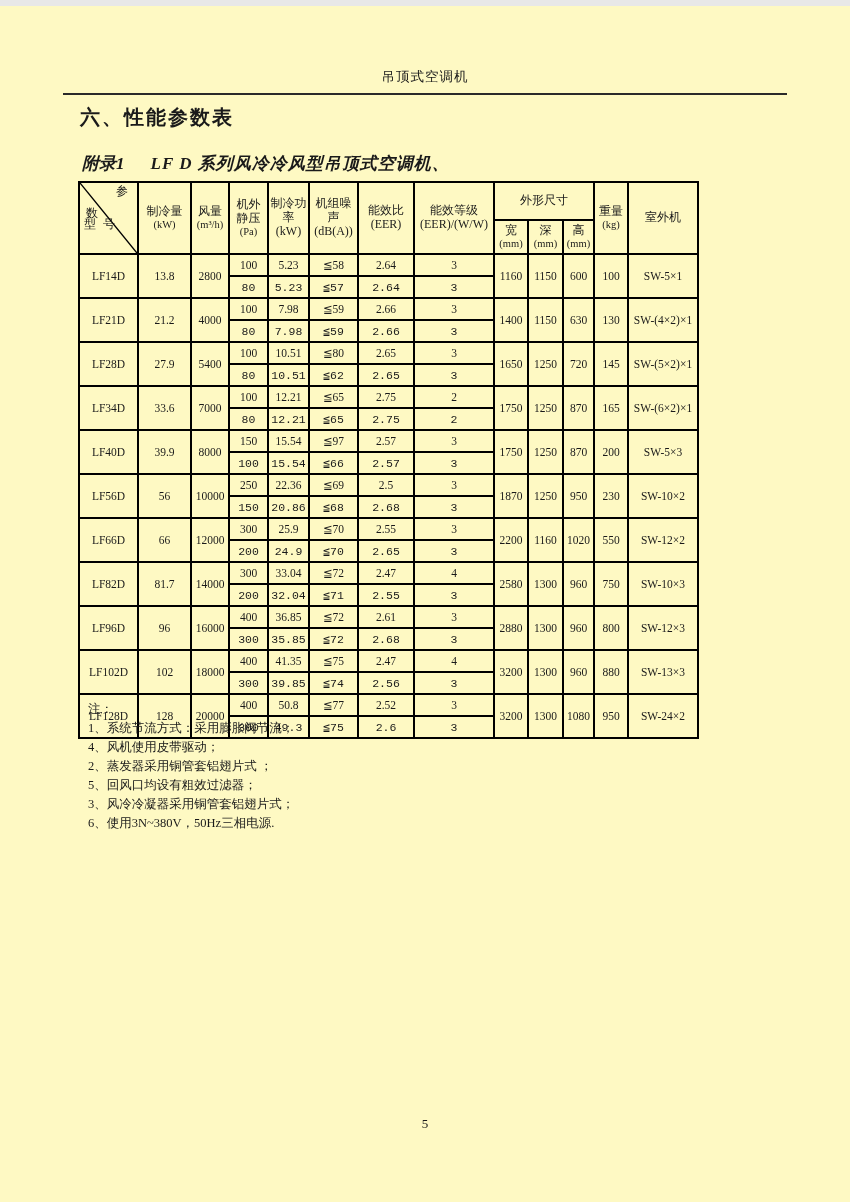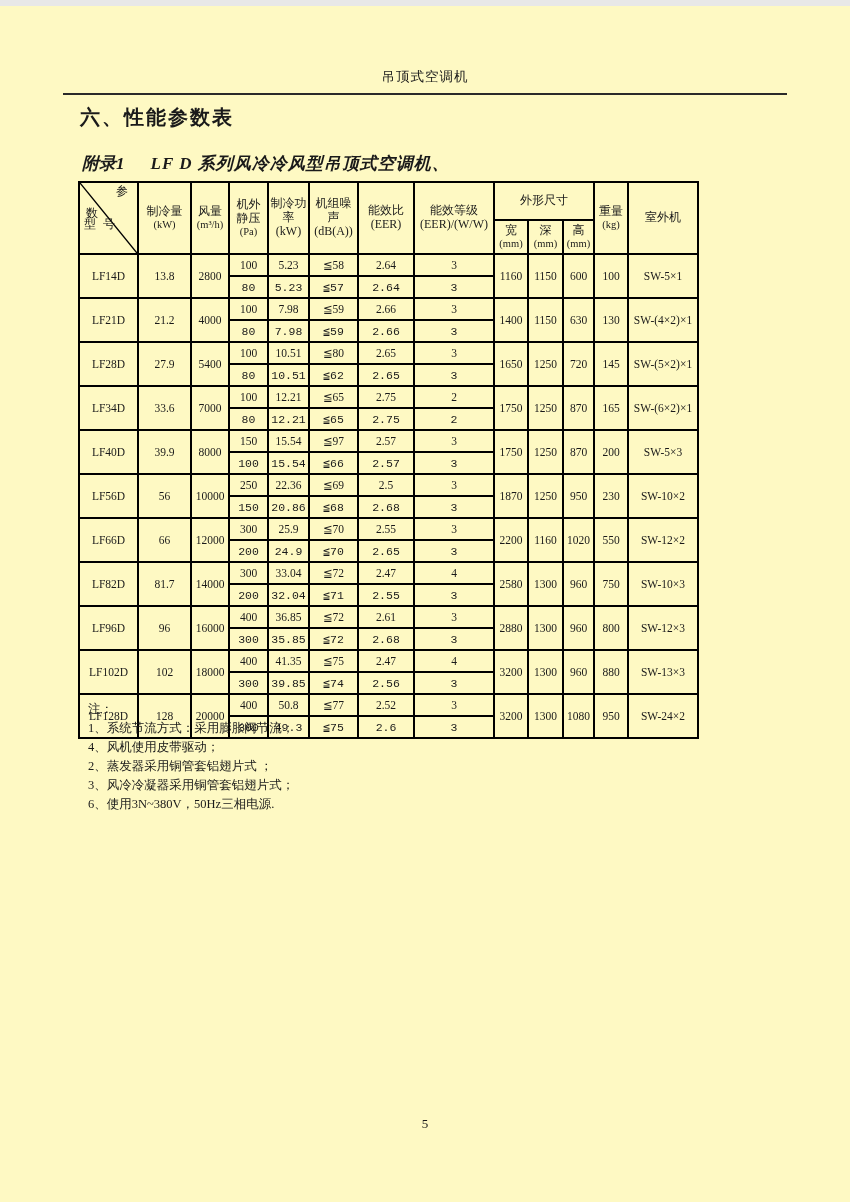--- a/index.html
+++ b/index.html
@@ -411,20 +411,21 @@
 
   <div class="notes">
     <div class="notes-label">注：</div>
     <div id="notes-rows">
         <div class="notes-row">
           <div class="note-item">1、系统节流方式：采用膨胀阀节流；</div>
           <div class="note-item right">4、风机使用皮带驱动；</div>
         </div>
         <div class="notes-row">
           <div class="note-item">2、蒸发器采用铜管套铝翅片式 ；</div>
+          <div class="note-item right">5、回风口均设有粗效过滤器；</div>
         </div>
         <div class="notes-row">
           <div class="note-item">3、风冷冷凝器采用铜管套铝翅片式；</div>
           <div class="note-item right">6、使用3N~380V，50Hz三相电源.</div>
         </div>
       </div>
   </div>
 
   <div class="page-number">5</div>
 

